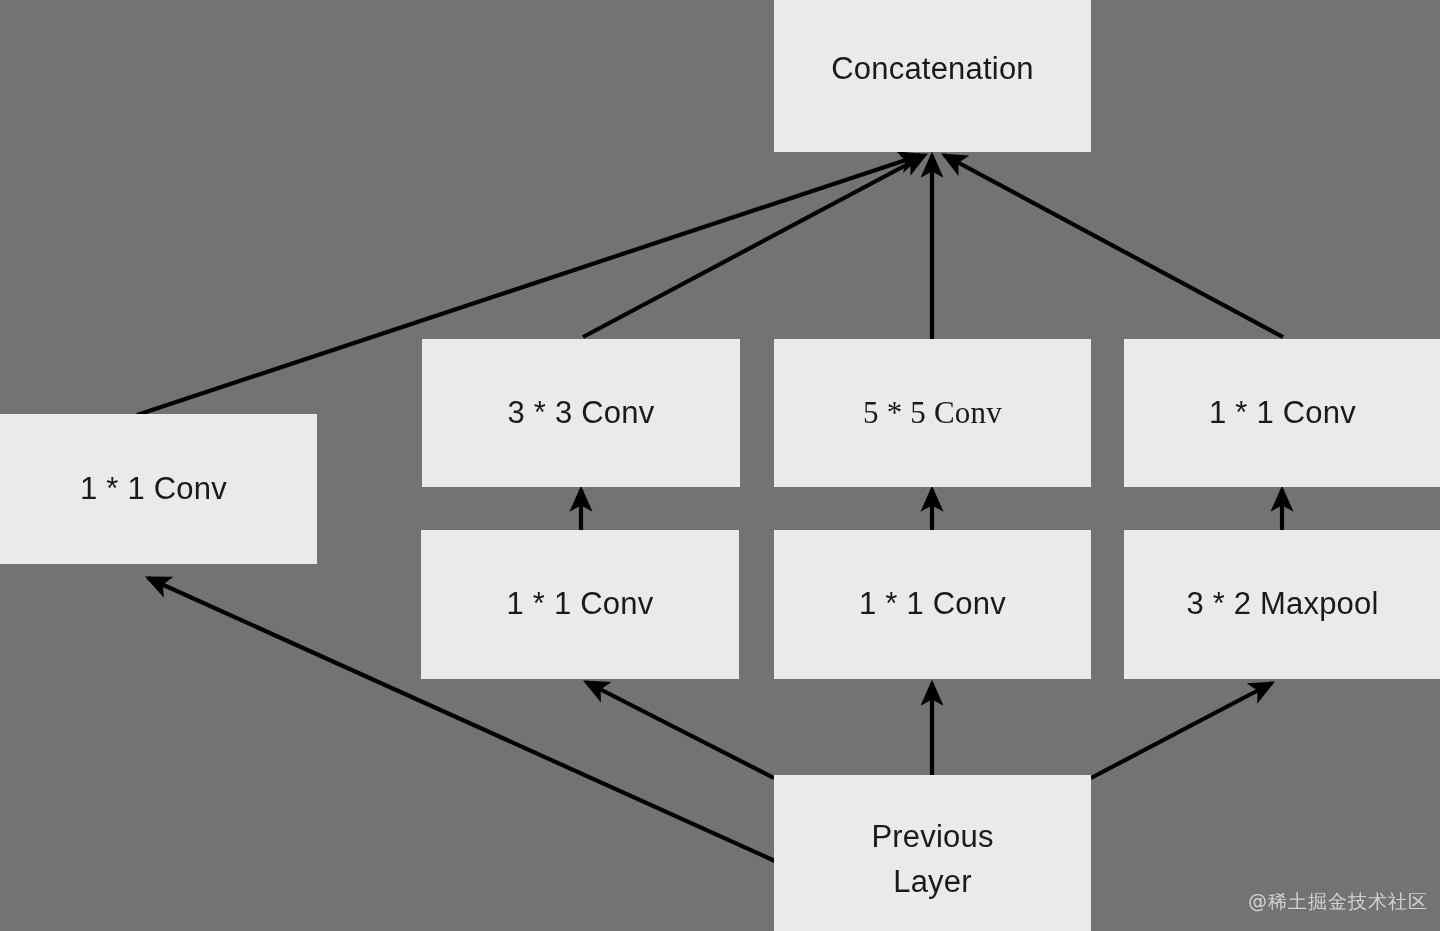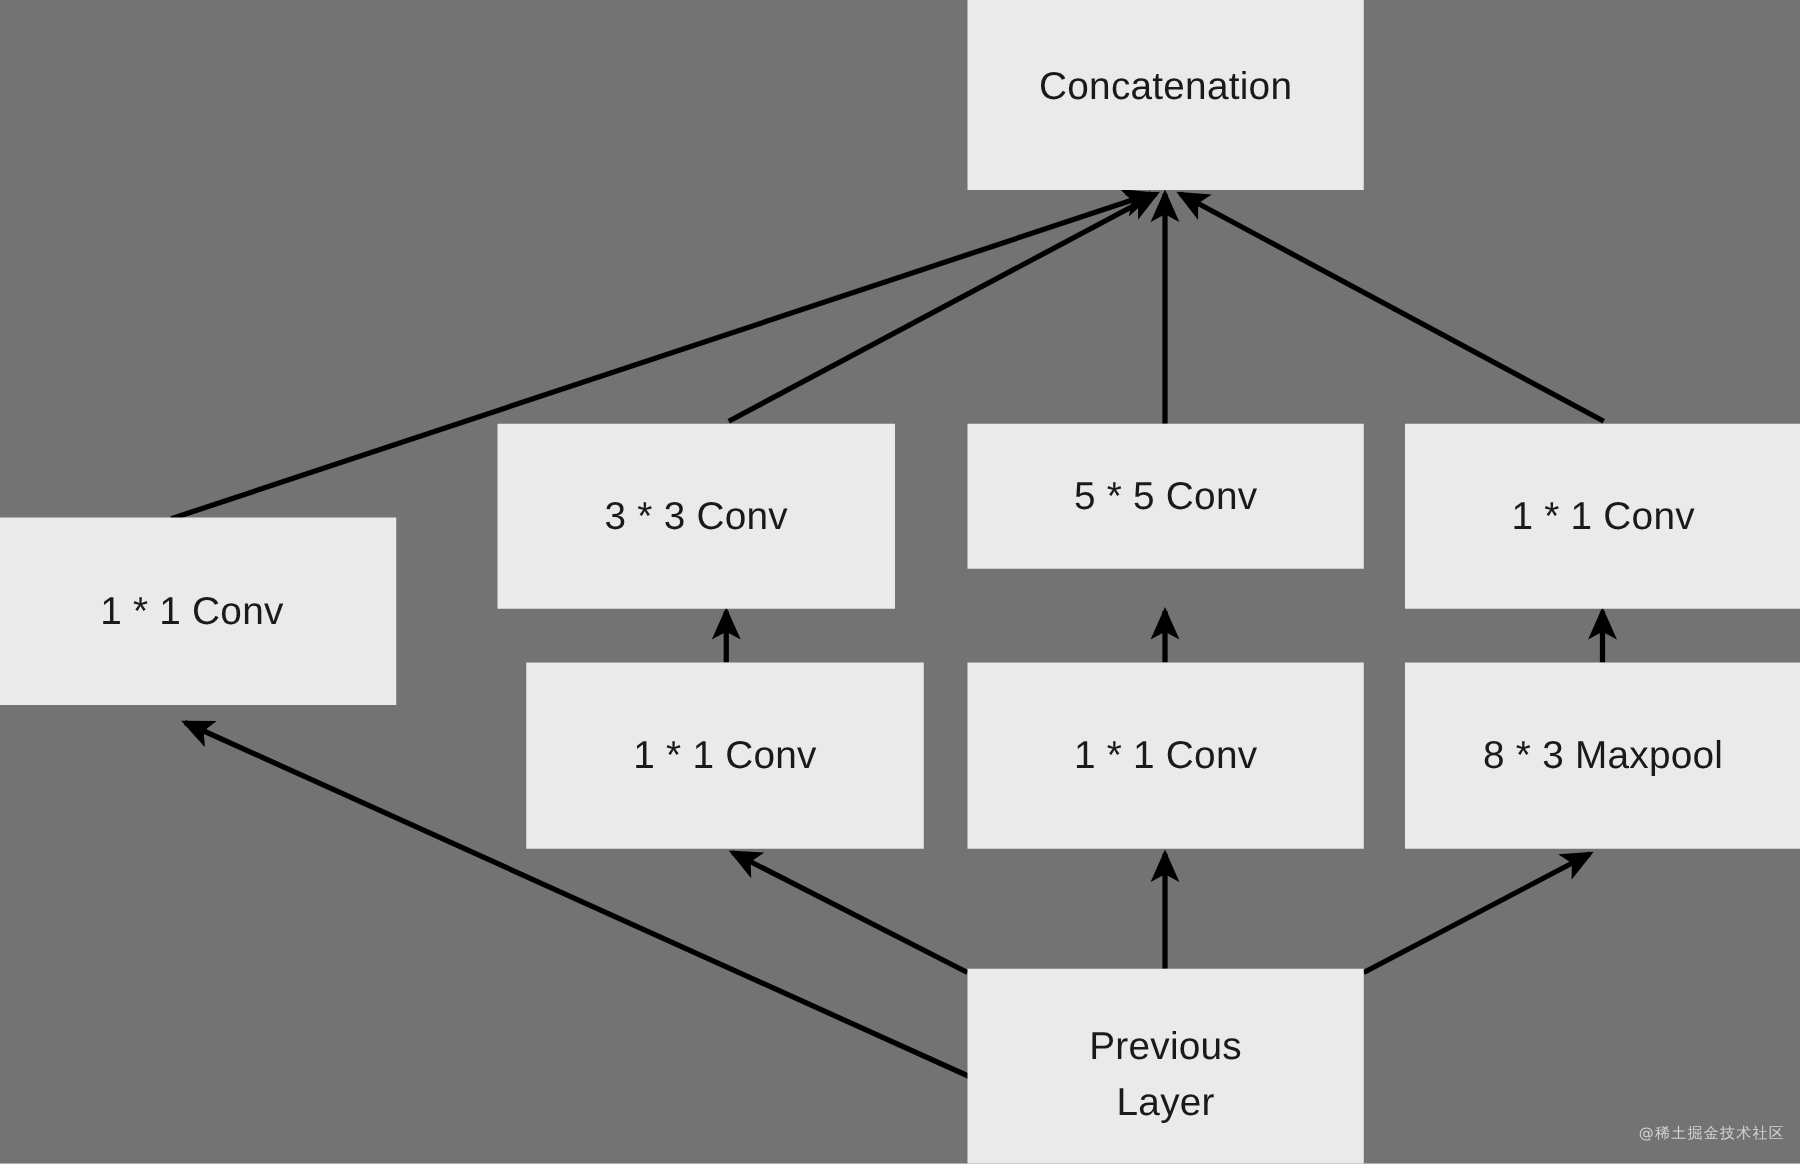--- a/index.html
+++ b/index.html
@@ -39,21 +39,21 @@
     top: 0;
     width: 1440px;
     height: 931px;
     z-index: 1;
     pointer-events: none;
   }
   .watermark {
     position: absolute;
     right: 12px;
     bottom: 16px;
-    font-size: 12px;
+    font-size: 19px;
     color: #d3d3d3;
     letter-spacing: 1px;
     z-index: 3;
     font-family: "DejaVu Sans", sans-serif;
   }
 </style>
 </head>
 <body>
 
 <div id="canvas">
@@ -74,24 +74,24 @@
         <line x1="1282" y1="530" x2="1282" y2="489"></line>
         <line x1="775" y1="861" x2="148" y2="578"></line>
         <line x1="774" y1="778" x2="586" y2="682"></line>
         <line x1="932" y1="775" x2="932" y2="683"></line>
         <line x1="1091" y1="778" x2="1272" y2="683"></line>
       </g>
   </svg>
 
   <div class="node" style="left: 774px; top: -14px; width: 317px; height: 166px;">Concatenation</div>
   <div class="node" style="left: -10px; top: 414px; width: 327px; height: 150px;">1 * 1 Conv</div>
-  <div class="node" style="left: 398px; top: 339px; width: 318px; height: 148px;">3 * 3 Conv</div>
-  <div class="node" style="left: 774px; top: 339px; width: 317px; height: 116px;">5 * 5 Conv</div>
+  <div class="node" style="left: 422px; top: 339px; width: 318px; height: 148px;">3 * 3 Conv</div>
+  <div class="node" style="left: 774px; top: 339px; width: 317px; height: 148px; font-family: Liberation Serif, serif;">5 * 5 Conv</div>
   <div class="node" style="left: 1124px; top: 339px; width: 317px; height: 148px;">1 * 1 Conv</div>
   <div class="node" style="left: 421px; top: 530px; width: 318px; height: 149px;">1 * 1 Conv</div>
   <div class="node" style="left: 774px; top: 530px; width: 317px; height: 149px;">1 * 1 Conv</div>
-  <div class="node" style="left: 1124px; top: 530px; width: 317px; height: 149px;">8 * 3 Maxpool</div>
+  <div class="node" style="left: 1124px; top: 530px; width: 317px; height: 149px;">3 * 2 Maxpool</div>
   <div class="node" style="left: 774px; top: 775px; width: 317px; height: 170px;">Previous
 Layer</div>
 
   <div class="watermark">@稀土掘金技术社区</div>
 
 </div>
 
 </body></html>

